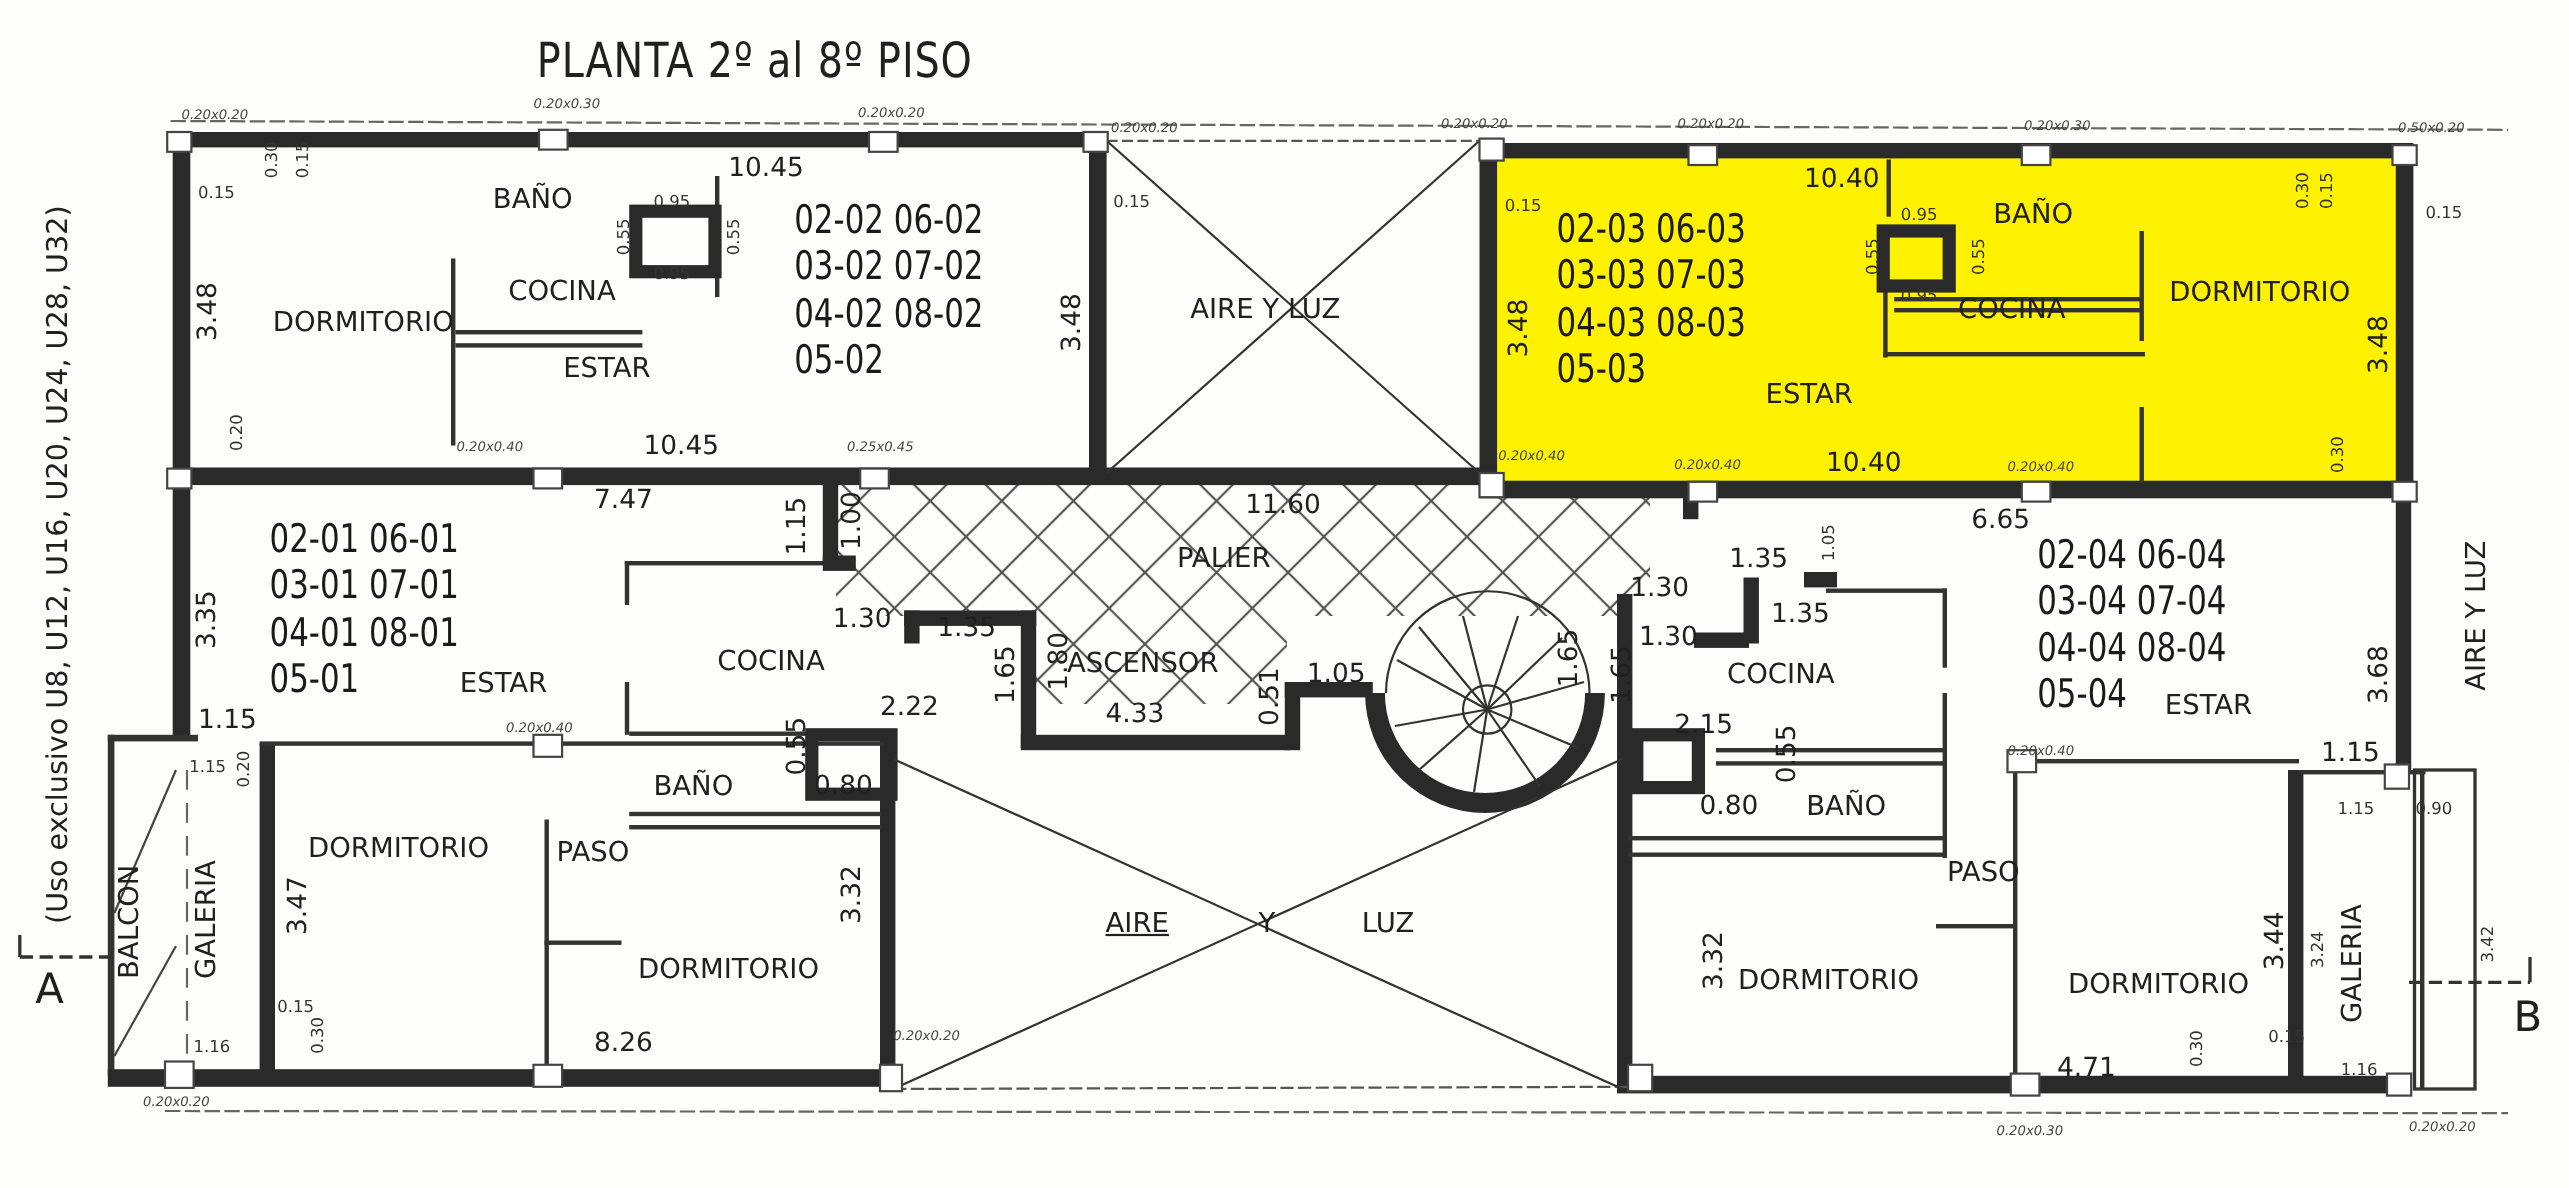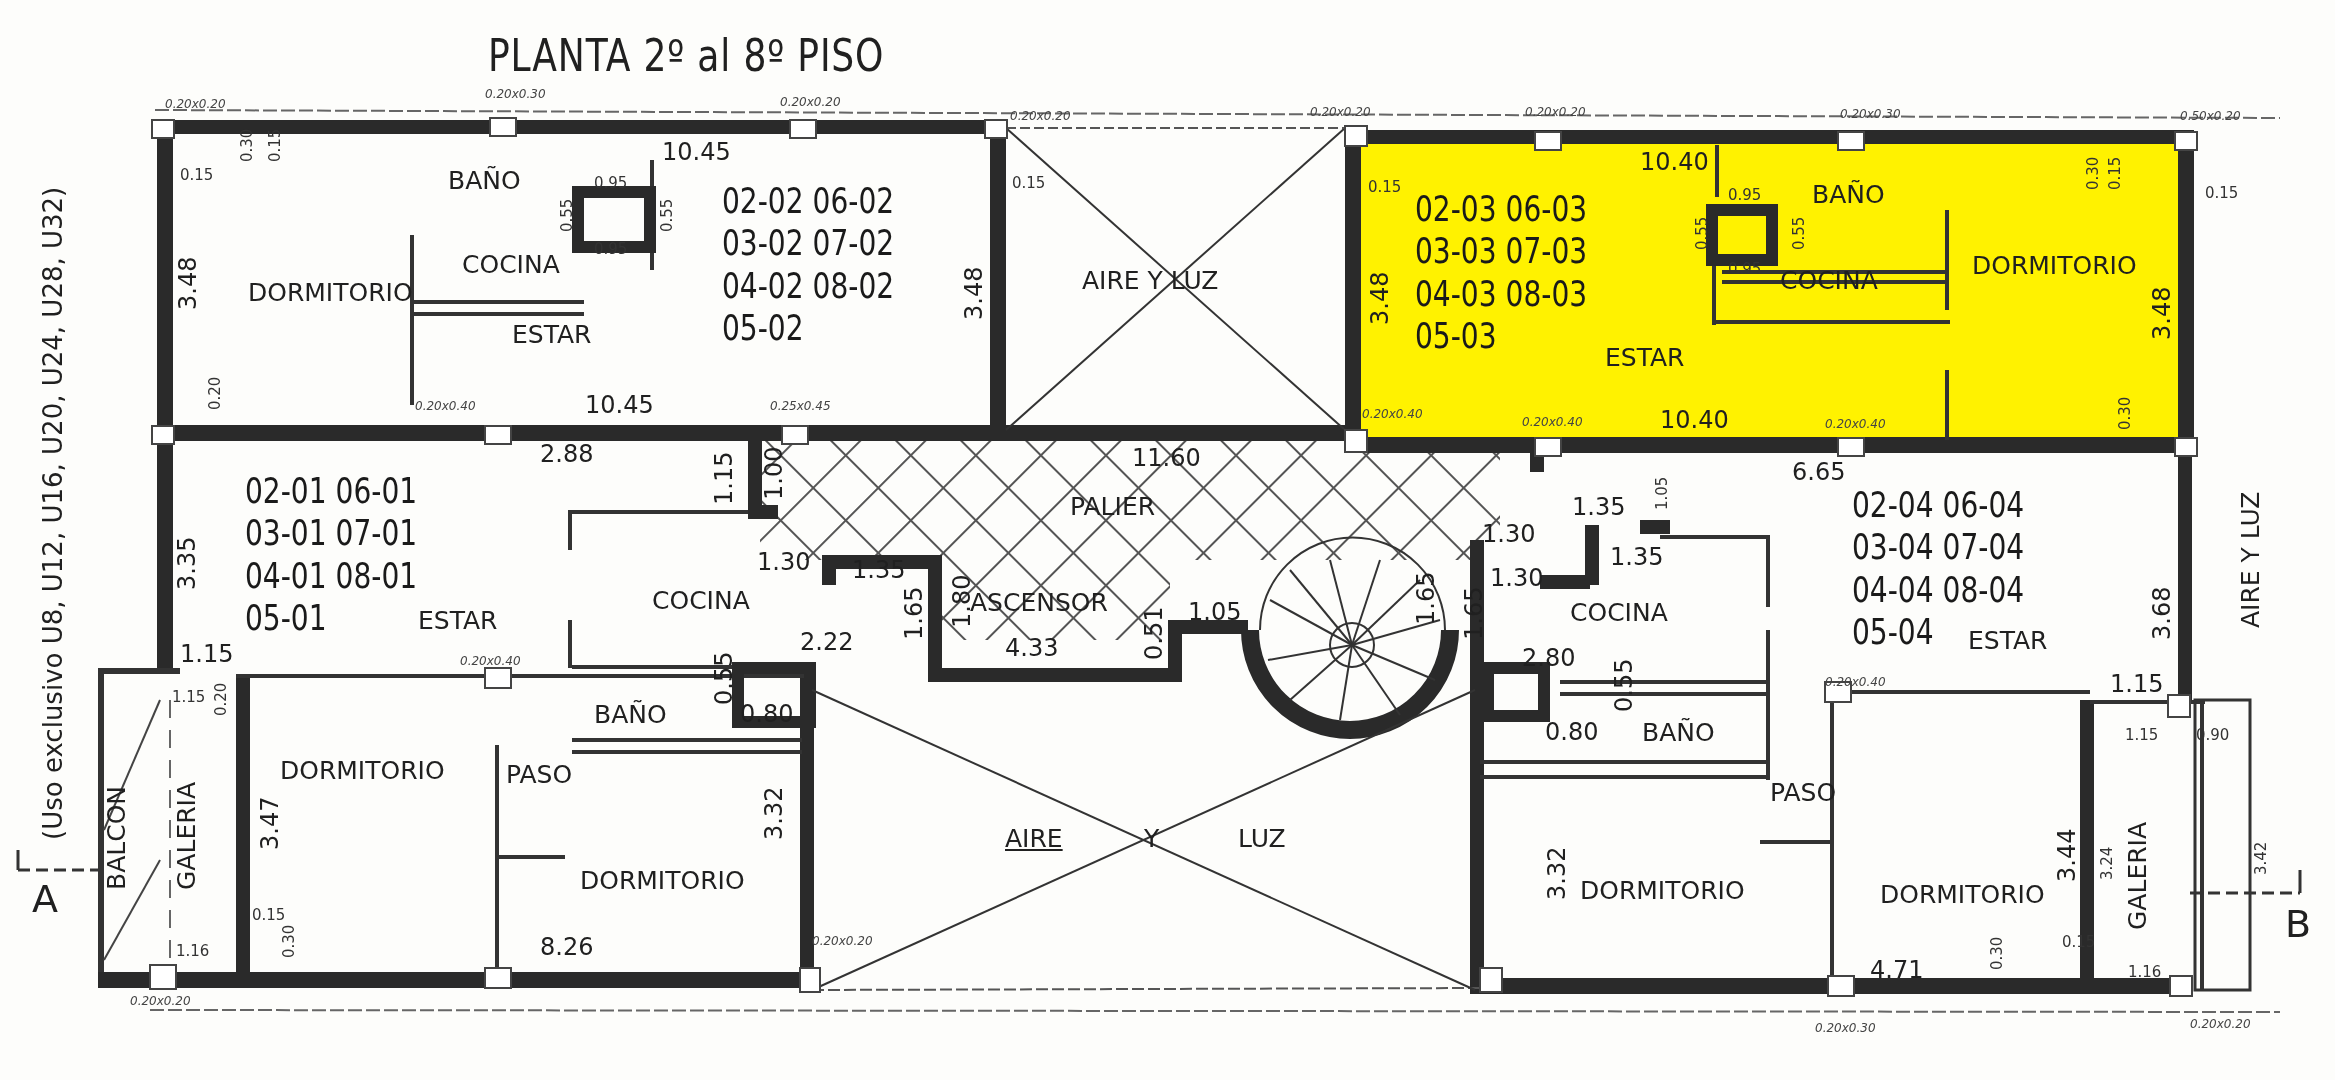--- a/index.html
+++ b/index.html
@@ -237,21 +237,21 @@
     <div>05-01</div>
   </div>
   <div class="lbl room" style="left:418px;top:608px;">ESTAR</div>
   <div class="lbl room" style="left:652px;top:588px;">COCINA</div>
   <div class="lbl room" style="left:594px;top:702px;">BAÑO</div>
   <div class="lbl room" style="left:280px;top:758px;">DORMITORIO</div>
   <div class="lbl room" style="left:580px;top:868px;">DORMITORIO</div>
   <div class="lbl room" style="left:506px;top:762px;">PASO</div>
   <div class="lbl room vert" style="left:174px;top:890px;">GALERIA</div>
   <div class="lbl room vert" style="left:104px;top:890px;">BALCON</div>
-  <div class="lbl dim" style="left:540px;top:442px;">2.88</div>
+  <div class="lbl dim" style="left:540px;top:442px;">7.47</div>
   <div class="lbl dim vert" style="left:175px;top:590px;">3.35</div>
   <div class="lbl dim" style="left:180px;top:642px;">1.15</div>
   <div class="lbl dim" style="left:800px;top:630px;">2.22</div>
   <div class="lbl dim vert" style="left:712px;top:705px;">0.55</div>
   <div class="lbl dim" style="left:740px;top:702px;">0.80</div>
   <div class="lbl dim vert" style="left:258px;top:850px;">3.47</div>
   <div class="lbl dim vert" style="left:762px;top:840px;">3.32</div>
   <div class="lbl dim" style="left:540px;top:935px;">8.26</div>
   <div class="lbl dimsm" style="left:172px;top:690px;">1.15</div>
   <div class="lbl dimsm" style="left:176px;top:944px;">1.16</div>
@@ -286,21 +286,21 @@
   </div>
   <div class="lbl room" style="left:1968px;top:628px;">ESTAR</div>
   <div class="lbl room" style="left:1570px;top:600px;">COCINA</div>
   <div class="lbl room" style="left:1642px;top:720px;">BAÑO</div>
   <div class="lbl room" style="left:1580px;top:878px;">DORMITORIO</div>
   <div class="lbl room" style="left:1880px;top:882px;">DORMITORIO</div>
   <div class="lbl room" style="left:1770px;top:780px;">PASO</div>
   <div class="lbl room vert" style="left:2125px;top:930px;">GALERIA</div>
   <div class="lbl dim" style="left:1792px;top:460px;">6.65</div>
   <div class="lbl dim vert" style="left:2150px;top:640px;">3.68</div>
-  <div class="lbl dim" style="left:1522px;top:646px;">2.80</div>
+  <div class="lbl dim" style="left:1522px;top:646px;">2.15</div>
   <div class="lbl dim vert" style="left:1612px;top:712px;">0.55</div>
   <div class="lbl dim" style="left:1545px;top:720px;">0.80</div>
   <div class="lbl dim vert" style="left:1545px;top:900px;">3.32</div>
   <div class="lbl dim vert" style="left:2055px;top:882px;">3.44</div>
   <div class="lbl dim" style="left:1870px;top:958px;">4.71</div>
   <div class="lbl dim" style="left:2110px;top:672px;">1.15</div>
   <div class="lbl dimsm" style="left:2125px;top:728px;">1.15</div>
   <div class="lbl dimsm" style="left:2128px;top:965px;">1.16</div>
   <div class="lbl dimsm" style="left:2062px;top:935px;">0.15</div>
   <div class="lbl dimsm vert" style="left:1990px;top:970px;">0.30</div>

